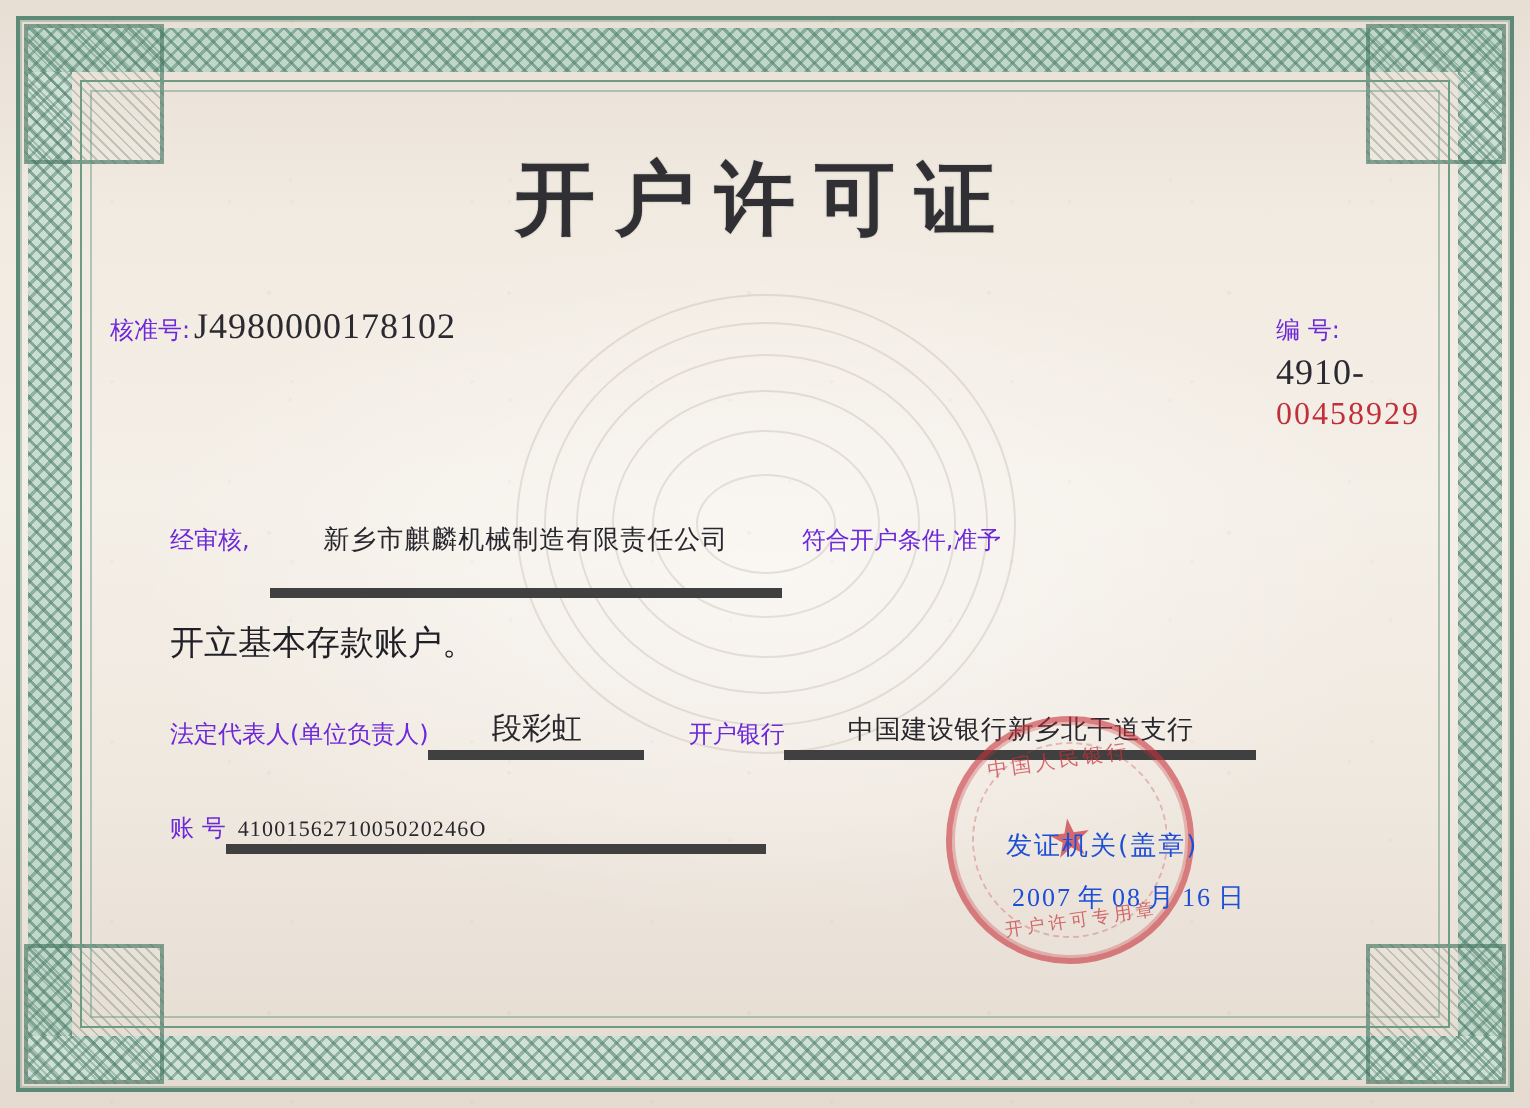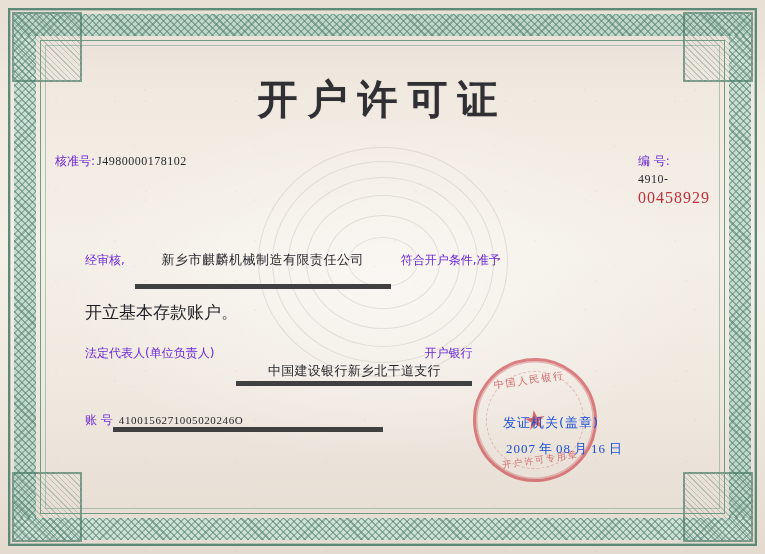--- a/index.html
+++ b/index.html
@@ -112,21 +112,21 @@
   .row-approve {
     margin-top: 26px;
     font-size: 15px;
     justify-content: space-between;
   }
   .approve-left { display: flex; align-items: baseline; gap: 2px; }
   .approve-right { display: flex; align-items: baseline; gap: 2px; flex-direction: column; }
   .label { font-size: 12px; color: #6d28d9; white-space: nowrap; }
   .value-hand {
     font-family: "Liberation Serif", serif;
-    font-size: 12px;
+    font-size: 18px;
     color: #2a2a30;
     letter-spacing: 0.5px;
   }
   .value-red {
     font-family: "Liberation Serif", serif;
     font-size: 16px;
     color: #c0303a;
     letter-spacing: 1px;
   }
   .body-block {
@@ -151,21 +151,21 @@
   .fill.account { min-width: 258px; font-size: 11px; letter-spacing: 0.6px; text-align: left; }
   .gap-small { display: inline-block; width: 10px; }
   .line-2 { padding-left: 30px; }
   .row-rep {
     margin-top: 10px;
     display: flex;
     align-items: baseline;
     padding-left: 30px;
     font-size: 16px;
   }
-  .row-rep .seg { display: flex; align-items: flex-end; flex-direction: column; }
+  .row-rep .seg { display: flex; align-items: center; }
   .row-rep .seg + .seg { margin-left: 22px; }
   .row-account {
     margin-top: 26px;
     display: flex;
     align-items: baseline;
     padding-left: 30px;
     font-size: 16px;
   }
   .issuer {
     position: absolute;
@@ -282,20 +282,21 @@
         <span class="fill company">新乡市麒麟机械制造有限责任公司</span>
         <span class="gap-small"></span>
         <span class="label">符合开户条件,准予</span>
       </div>
       <div class="line-2">开立基本存款账户。</div>
     </div>
 
     <div class="row-rep">
       <span class="seg">
         <span class="label">法定代表人(单位负责人)</span>
+        <span class="fill rep">段彩虹</span>
       </span>
       <span class="seg">
         <span class="label">开户银行</span>
         <span class="fill bank">中国建设银行新乡北干道支行</span>
       </span>
     </div>
 
     <div class="row-account">
       <span class="label">账  号</span>
       <span class="fill account">4100156271005020246O</span>

